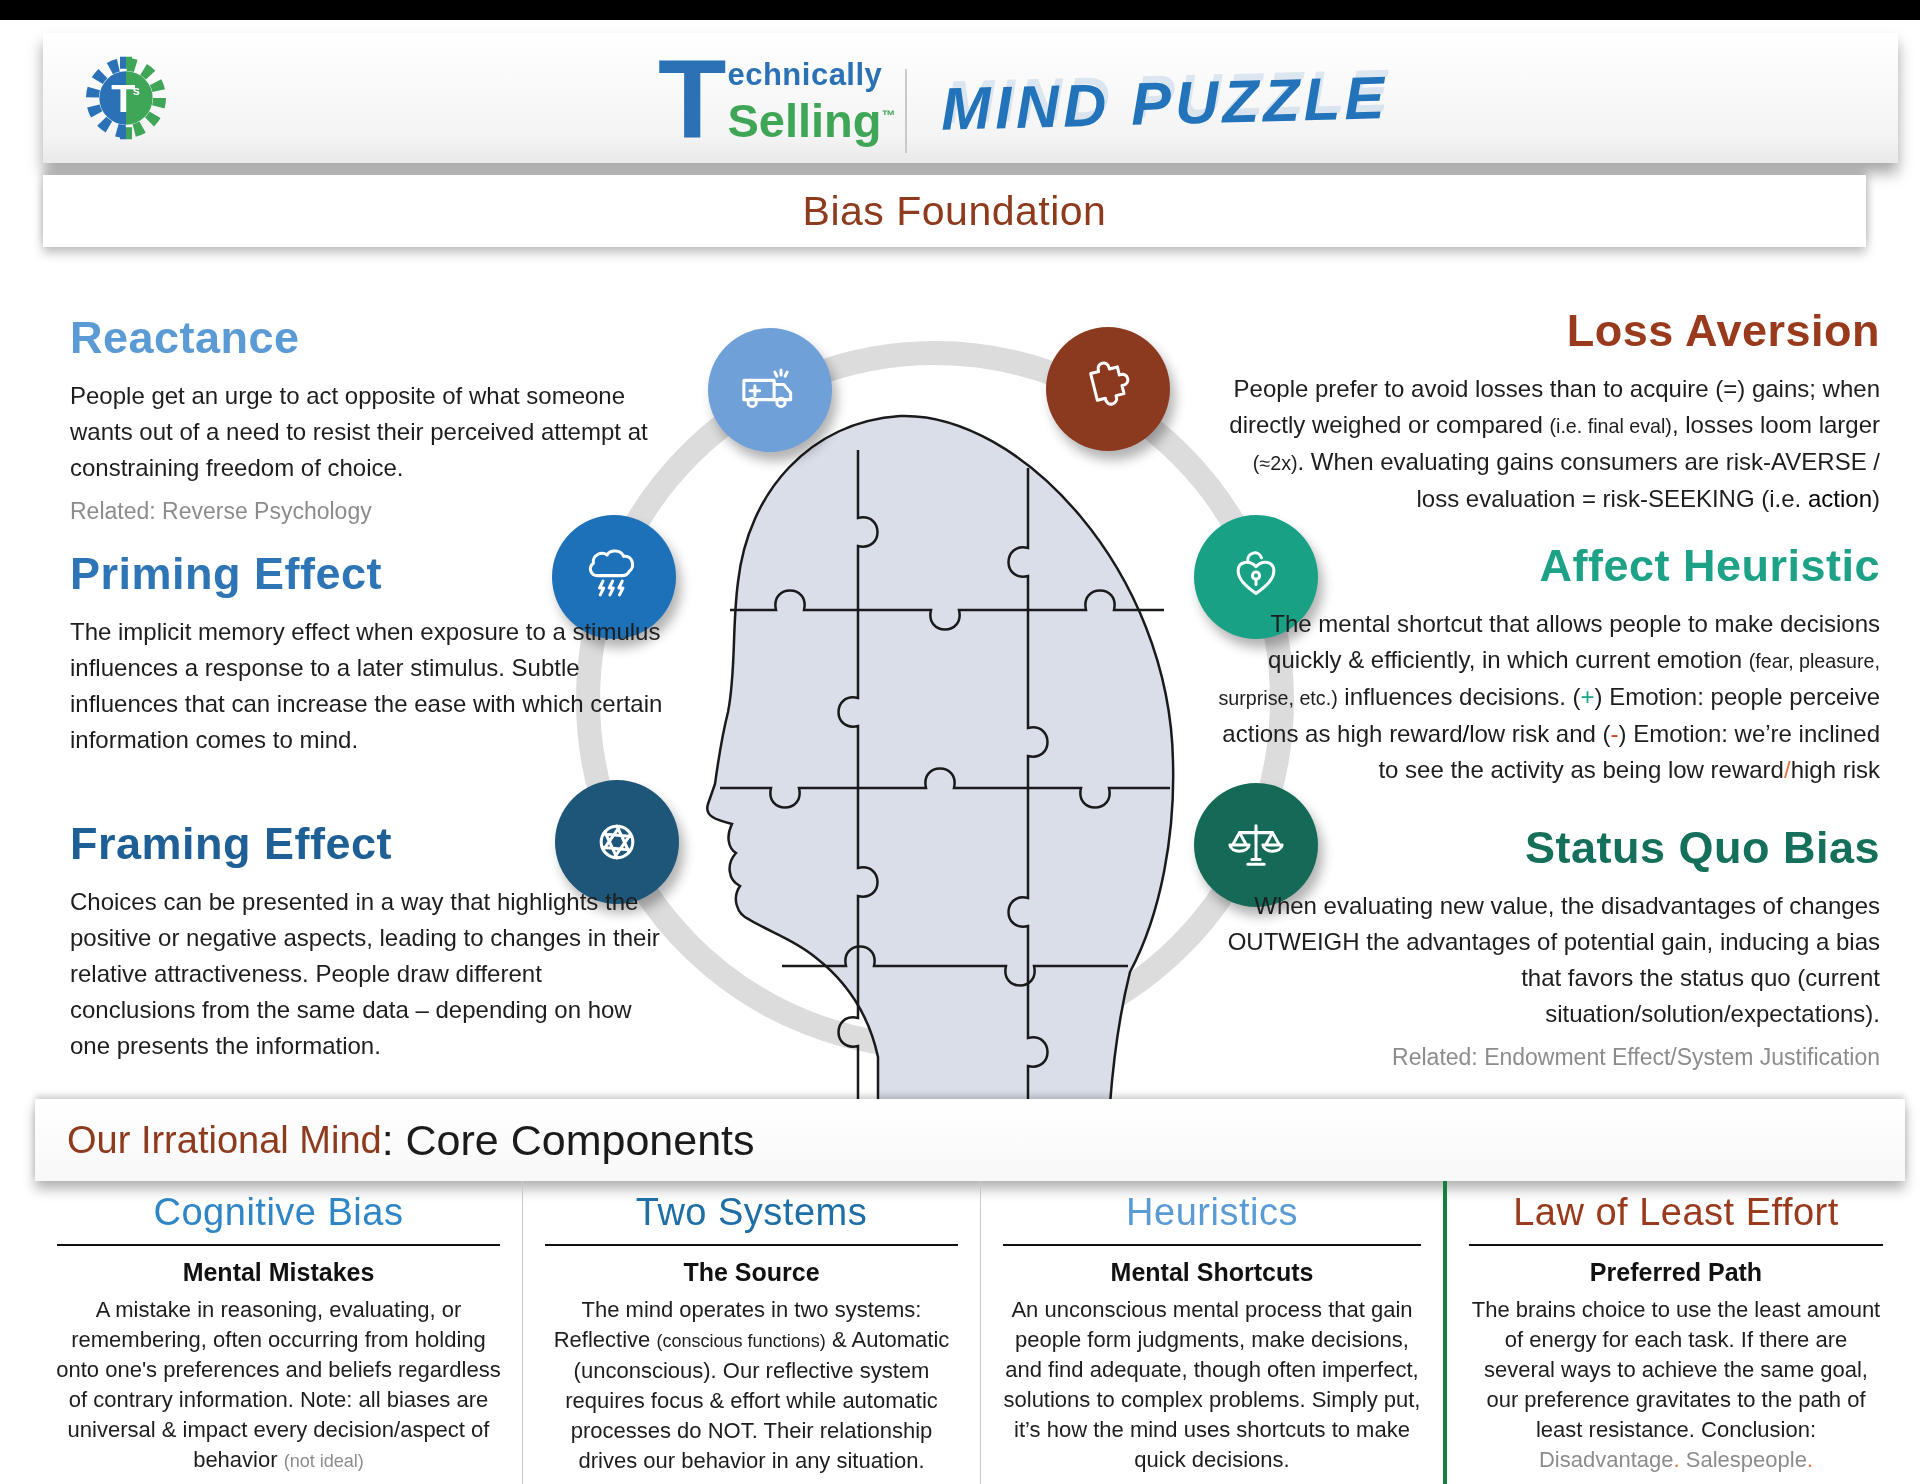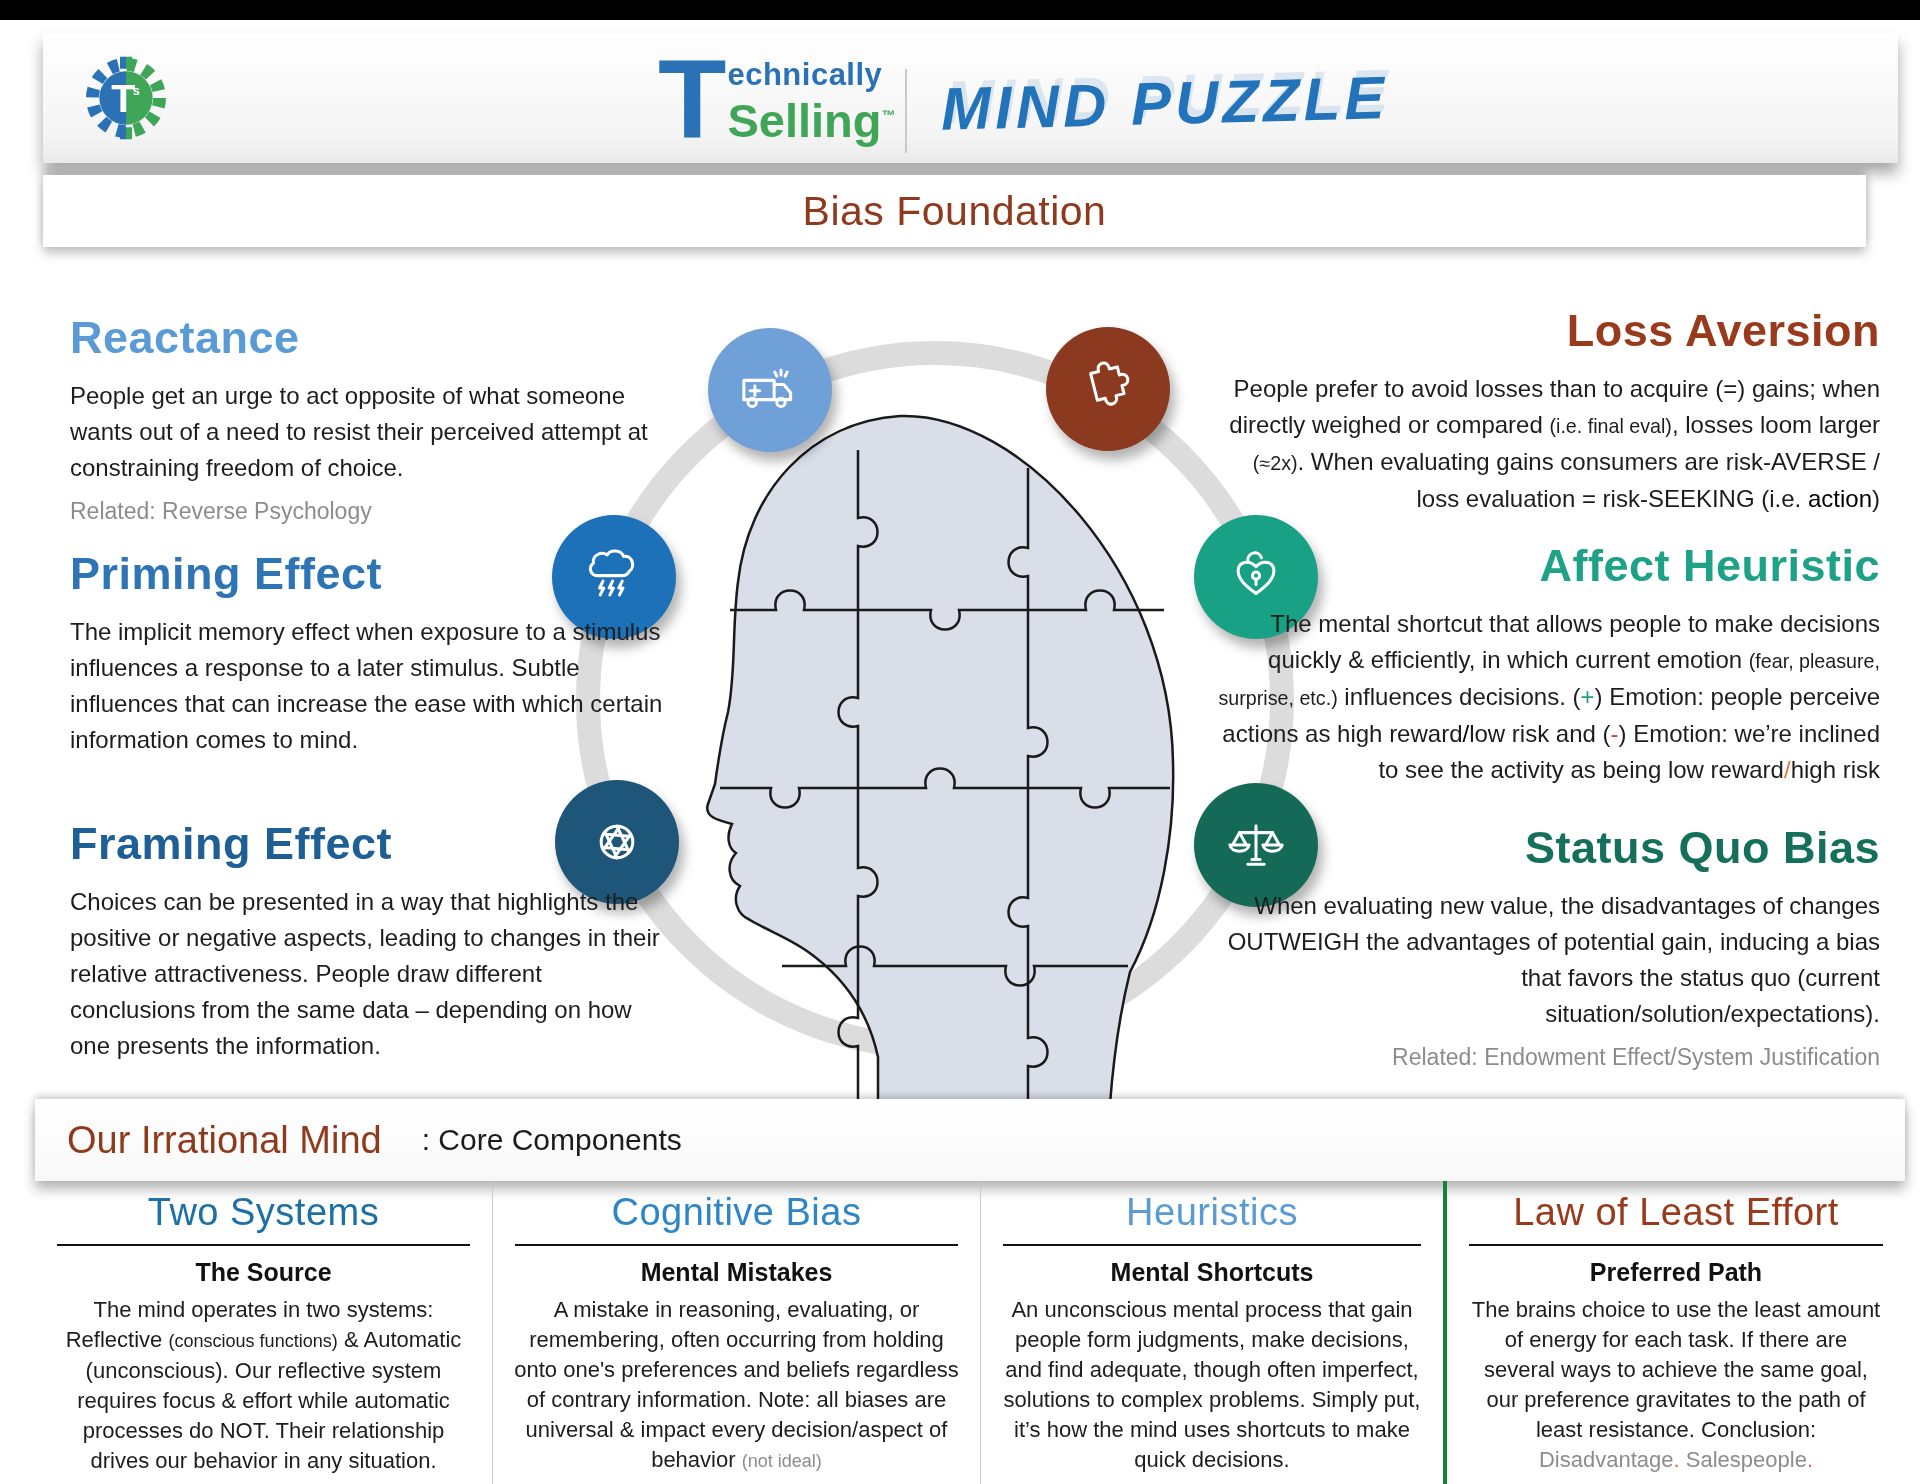--- a/index.html
+++ b/index.html
@@ -54,21 +54,21 @@
            box-shadow:5px 9px 12px rgba(0,0,0,.3);}
   .icircle svg{width:66px;height:66px;}
   .ic-stroke{stroke:#fff;fill:none;stroke-width:2.2;stroke-linecap:round;stroke-linejoin:round;}
 
   
   .comp-band{position:absolute;left:35px;top:1099px;width:1870px;height:82px;
              background:linear-gradient(#ffffff,#f8f8f8);
              box-shadow:0 -4px 6px rgba(0,0,0,.15),0 8px 12px rgba(0,0,0,.3);
              display:flex;align-items:center;padding-left:32px;box-sizing:border-box;}
   .comp-band .em{font-size:38px;color:#8e3a1d;}
-  .comp-band .rest{font-size:30px;color:#1b1b1b;margin-left:40px;}
+  .comp-band .rest{font-size:43px;color:#1b1b1b;}
 
   
   .footer{position:absolute;left:35px;top:1181px;width:1870px;height:303px;display:flex;}
   .fcol{box-sizing:border-box;padding:10px 20px 0 20px;text-align:center;}
   .fcol-1{width:458px;border-right:1px solid #c8c8c8;}
   .fcol-2{width:488px;border-right:1px solid #c8c8c8;}
   .fcol-3{width:466px;border-right:4px solid #15803d;}
   .fcol-4{width:458px;}
   .fcol h3{margin:0;font-size:38px;font-weight:400;letter-spacing:.5px;}
   .fcol .rule{height:0;border-bottom:2px solid #111;margin:10px 2px 0 2px;}
@@ -237,32 +237,32 @@
     <div class="body"><span>When evaluating new value, the disadvantages of changes OUTWEIGH the advantages of potential gain, inducing a bias that favors the status quo (current situation/solution/expectations).</span></div>
     <div class="related">Related: Endowment Effect/System Justification</div>
   </section>
 
   <div class="comp-band">
     <span class="em">Our Irrational Mind</span>
       <span class="rest">: Core Components</span>
   </div>
 
   <div class="footer">
+    <div class="fcol fcol-2">
+      <h3 style="color:#2f86c6;">Cognitive Bias</h3>
+      <div class="rule"></div>
+      <h4>Mental Mistakes</h4>
+      <div class="body"><span>A mistake in reasoning, evaluating, or remembering, often occurring from holding onto one's preferences and beliefs regardless of contrary information. Note: all biases are universal &amp; impact every decision/aspect of behavior </span><span class="seg-gray-small">(not ideal)</span></div>
+    </div>
     <div class="fcol fcol-1">
       <h3 class="hd-mblue" style="color:#1d6fa5;">Two Systems</h3>
       <div class="rule"></div>
       <h4>The Source</h4>
       <div class="body"><span>The mind operates in two systems: Reflective </span><span class="seg-small">(conscious functions)</span><span> &amp; Automatic (unconscious). Our reflective system requires focus &amp; effort while automatic processes do NOT. Their relationship drives our behavior in any situation.</span></div>
     </div>
-    <div class="fcol fcol-2">
-      <h3 style="color:#2f86c6;">Cognitive Bias</h3>
-      <div class="rule"></div>
-      <h4>Mental Mistakes</h4>
-      <div class="body"><span>A mistake in reasoning, evaluating, or remembering, often occurring from holding onto one's preferences and beliefs regardless of contrary information. Note: all biases are universal &amp; impact every decision/aspect of behavior </span><span class="seg-gray-small">(not ideal)</span></div>
-    </div>
     <div class="fcol fcol-3">
       <h3 style="color:#5b9bd5;">Heuristics</h3>
       <div class="rule"></div>
       <h4>Mental Shortcuts</h4>
       <div class="body"><span>An unconscious mental process that gain people form judgments, make decisions, and find adequate, though often imperfect, solutions to complex problems. Simply put, it’s how the mind uses shortcuts to make quick decisions.</span></div>
     </div>
     <div class="fcol fcol-4">
       <h3 style="color:#993a1c;">Law of Least Effort</h3>
       <div class="rule"></div>
       <h4>Preferred Path</h4>

